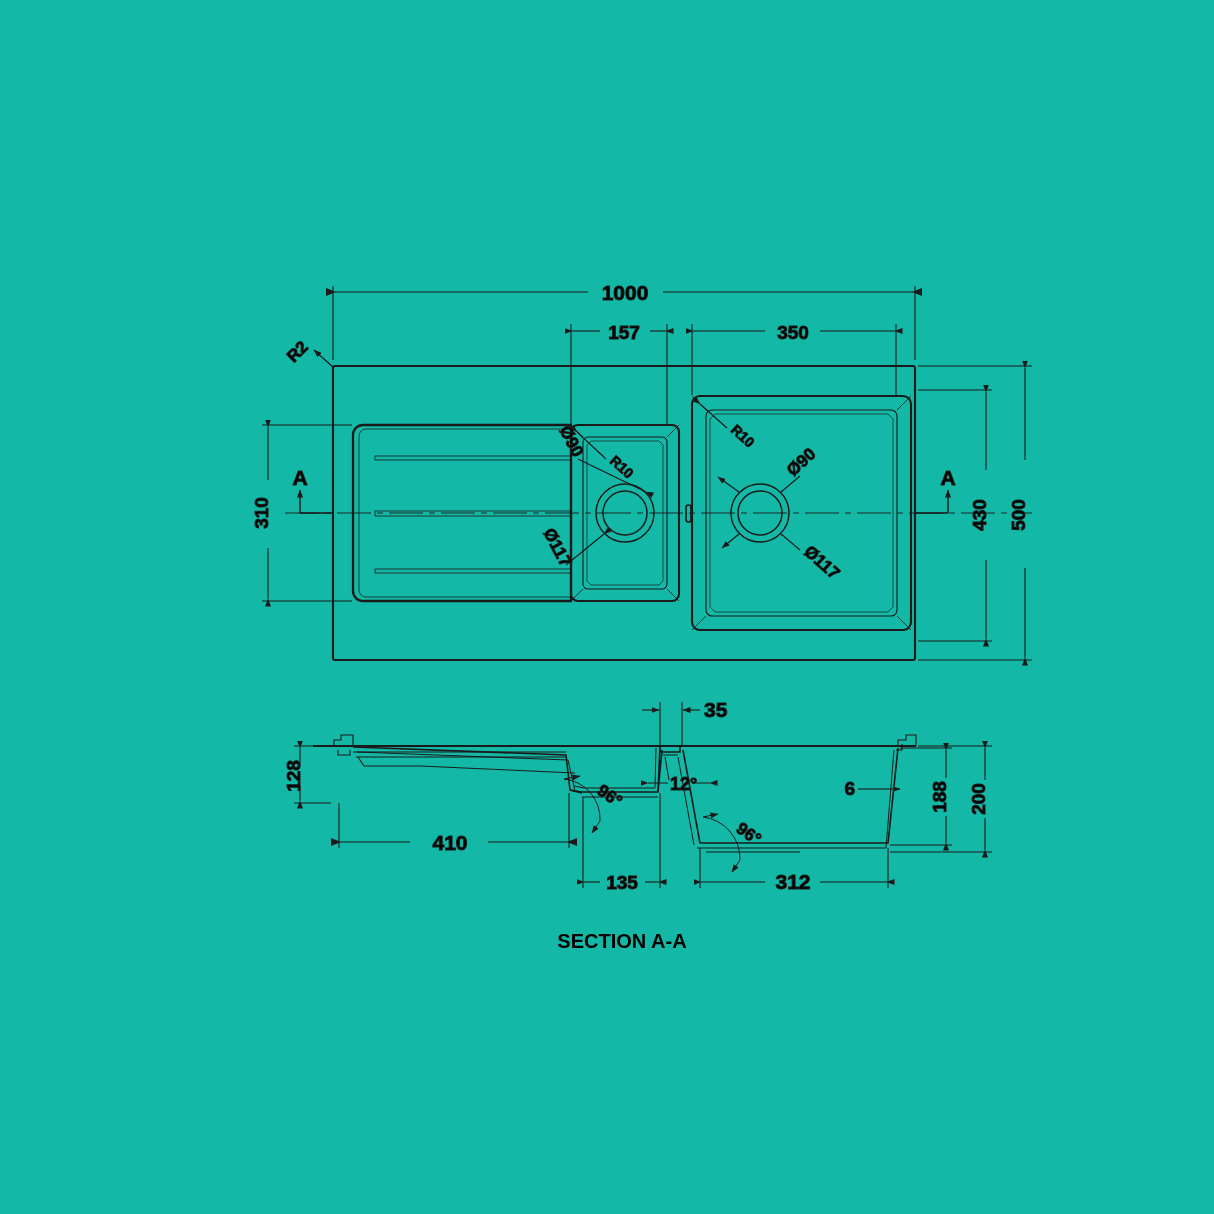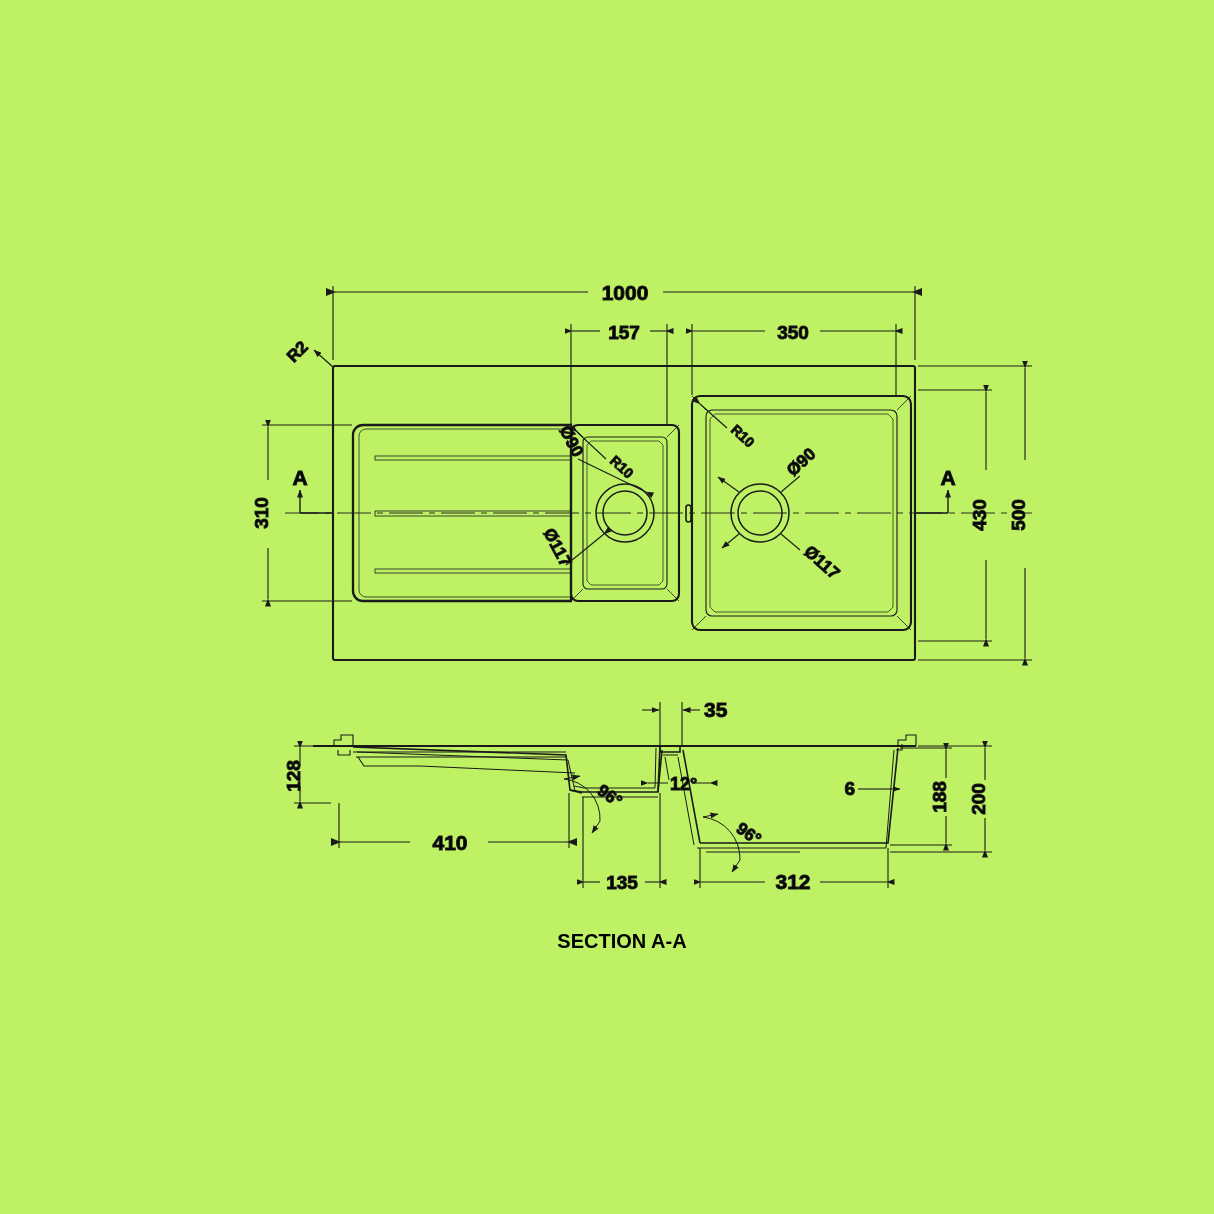--- a/index.html
+++ b/index.html
@@ -1,17 +1,17 @@
 <!DOCTYPE html>
 <html><head>
 <meta charset="utf-8">
 <style>
   html,body{margin:0;padding:0;background:#ffffff;}
   body{width:1214px;height:1214px;font-family:"Liberation Sans",sans-serif;}
-  #stage{position:relative;width:1214px;height:1214px;overflow:hidden;background:#bef264;}
+  #stage{position:relative;width:1214px;height:1214px;overflow:hidden;background:#14b8a6;}
   svg{display:block;}
   .lbl{font-family:"Liberation Sans",sans-serif;font-weight:bold;fill:#000;}
 </style>
 </head>
 <body>
 
 <div id="stage">
 <svg width="1214" height="1214" viewBox="0 0 1214 1214" xmlns="http://www.w3.org/2000/svg">
 
   <defs>

